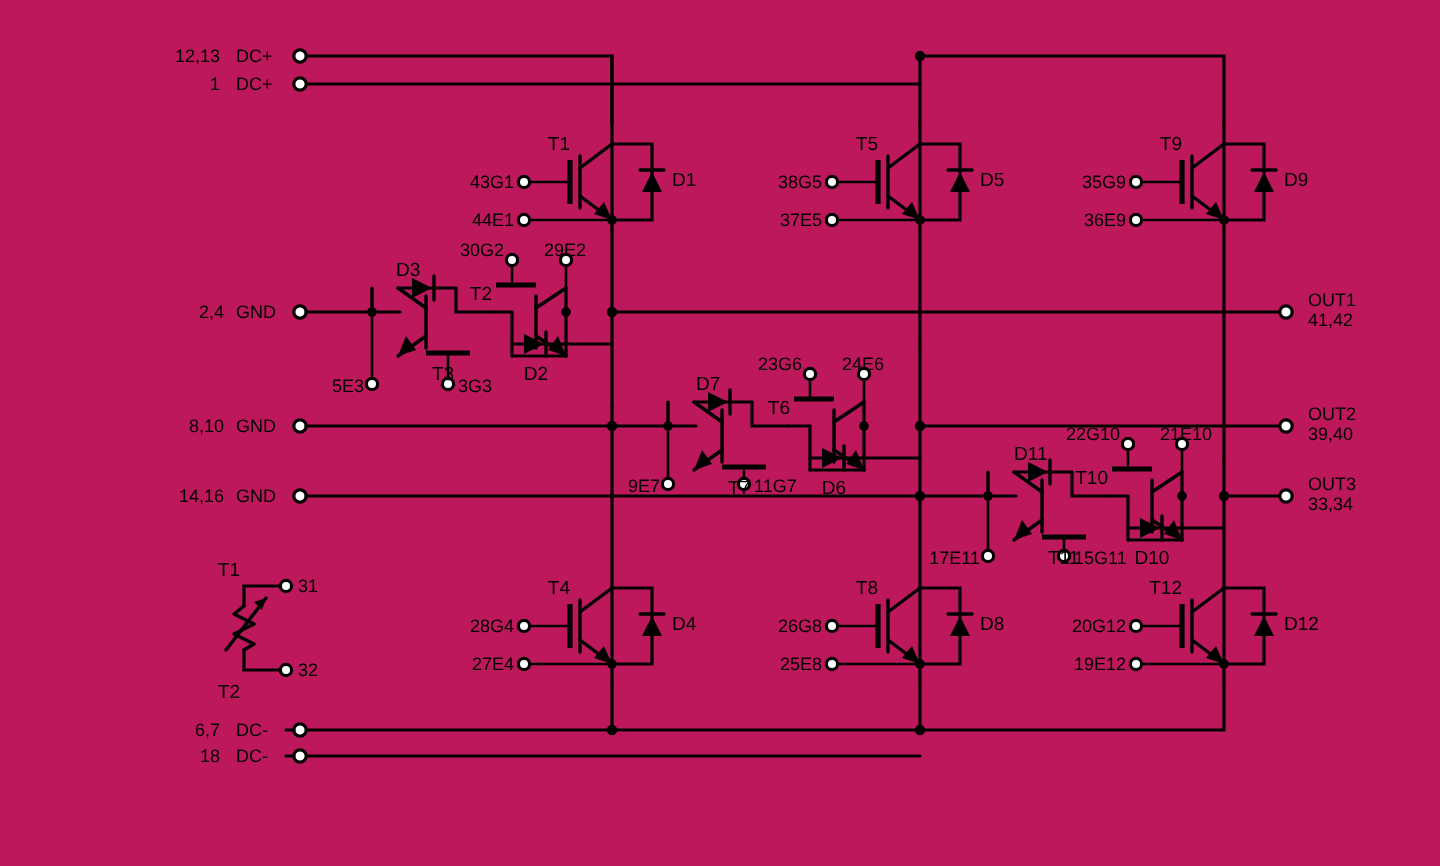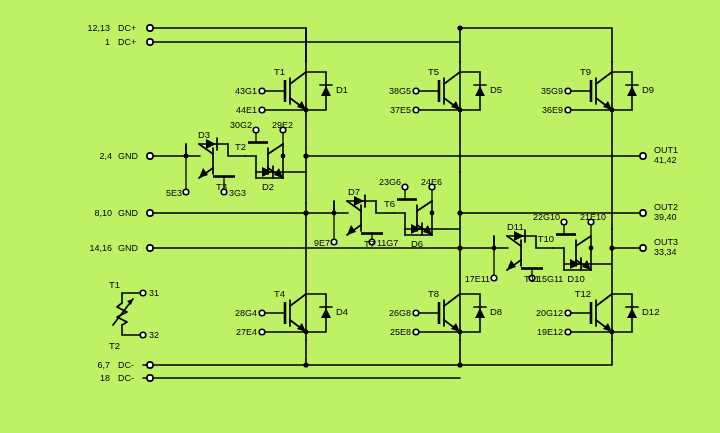--- a/index.html
+++ b/index.html
@@ -1,18 +1,18 @@
 <!DOCTYPE html>
 <html><head>
 <meta charset="utf-8">
 <style>
   html,body{margin:0;padding:0;background:#ffffff;}
   body{width:720px;height:433px;overflow:hidden;
        font-family:"Liberation Sans", sans-serif;}
-  #sheet{position:relative;width:720px;height:433px;background:#bef264;}
+  #sheet{position:relative;width:720px;height:433px;background:#be185d;}
   svg{display:block;}
   .wire{stroke:#000;stroke-width:1.6;fill:none;stroke-linecap:round;}
   .wire-thin{stroke:#000;stroke-width:1.3;fill:none;stroke-linecap:round;}
   .dev{stroke:#000;stroke-width:1.7;fill:none;stroke-linecap:round;stroke-linejoin:round;}
   .gatebar{stroke:#000;stroke-width:2.6;fill:none;stroke-linecap:butt;}
   .fill{fill:#000;stroke:none;}
   .term{fill:#fff;stroke:#000;stroke-width:1.6;}
   .node{fill:#000;stroke:none;}
   text{font-family:"Liberation Sans", sans-serif;font-size:9px;fill:#000;}
   text.pin{font-size:9px;}

